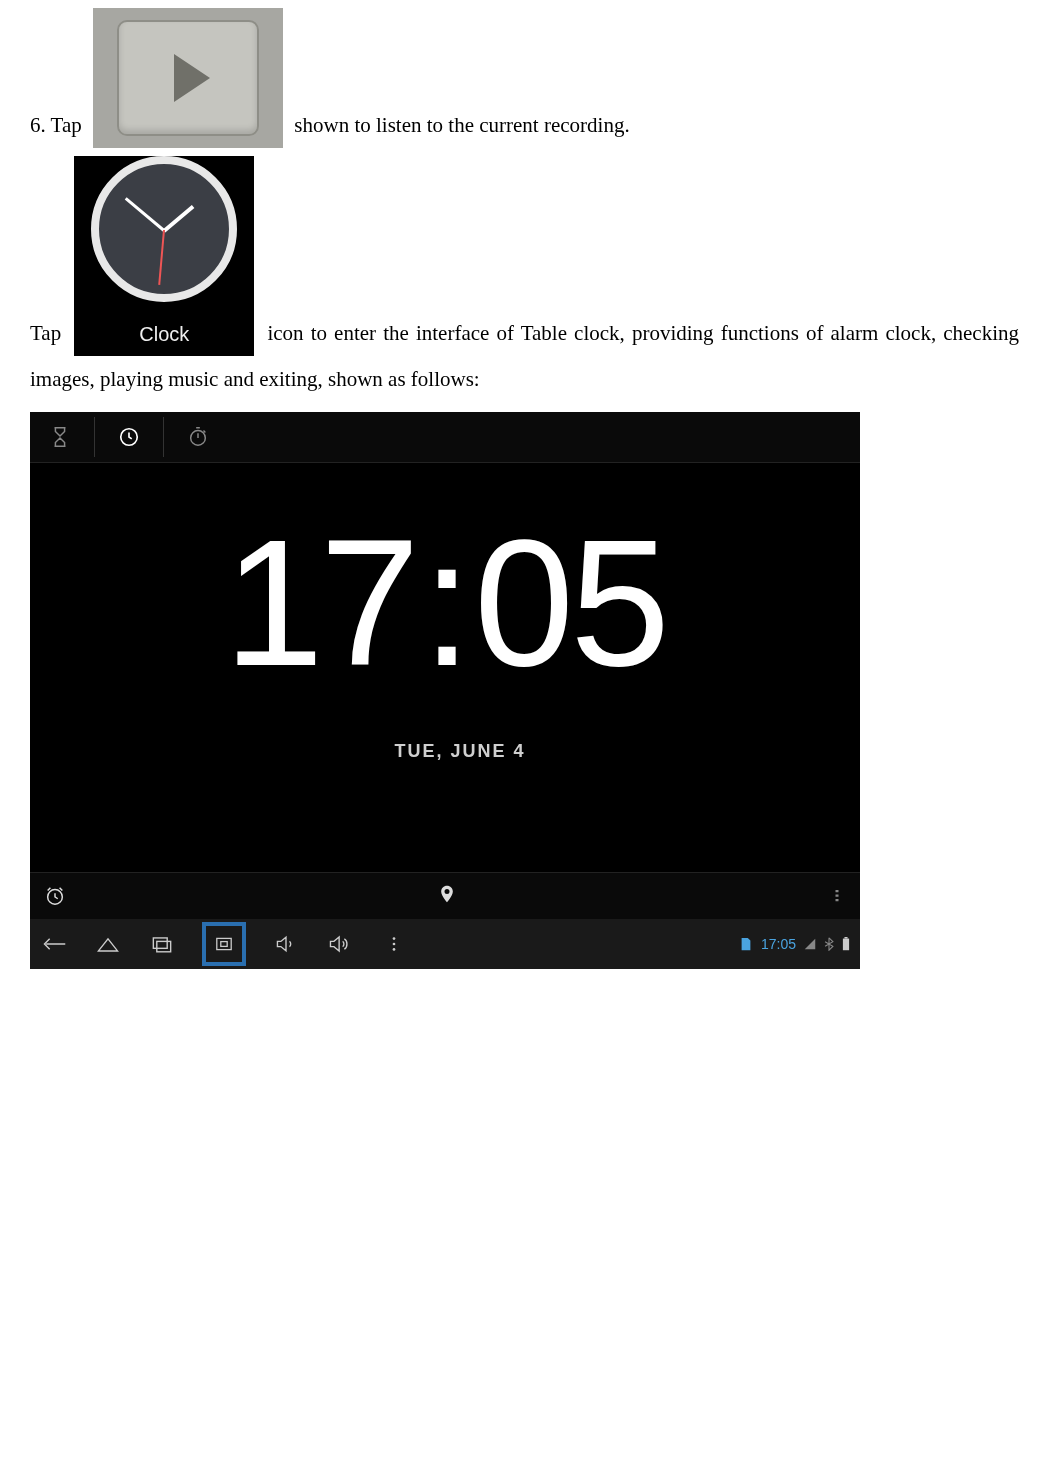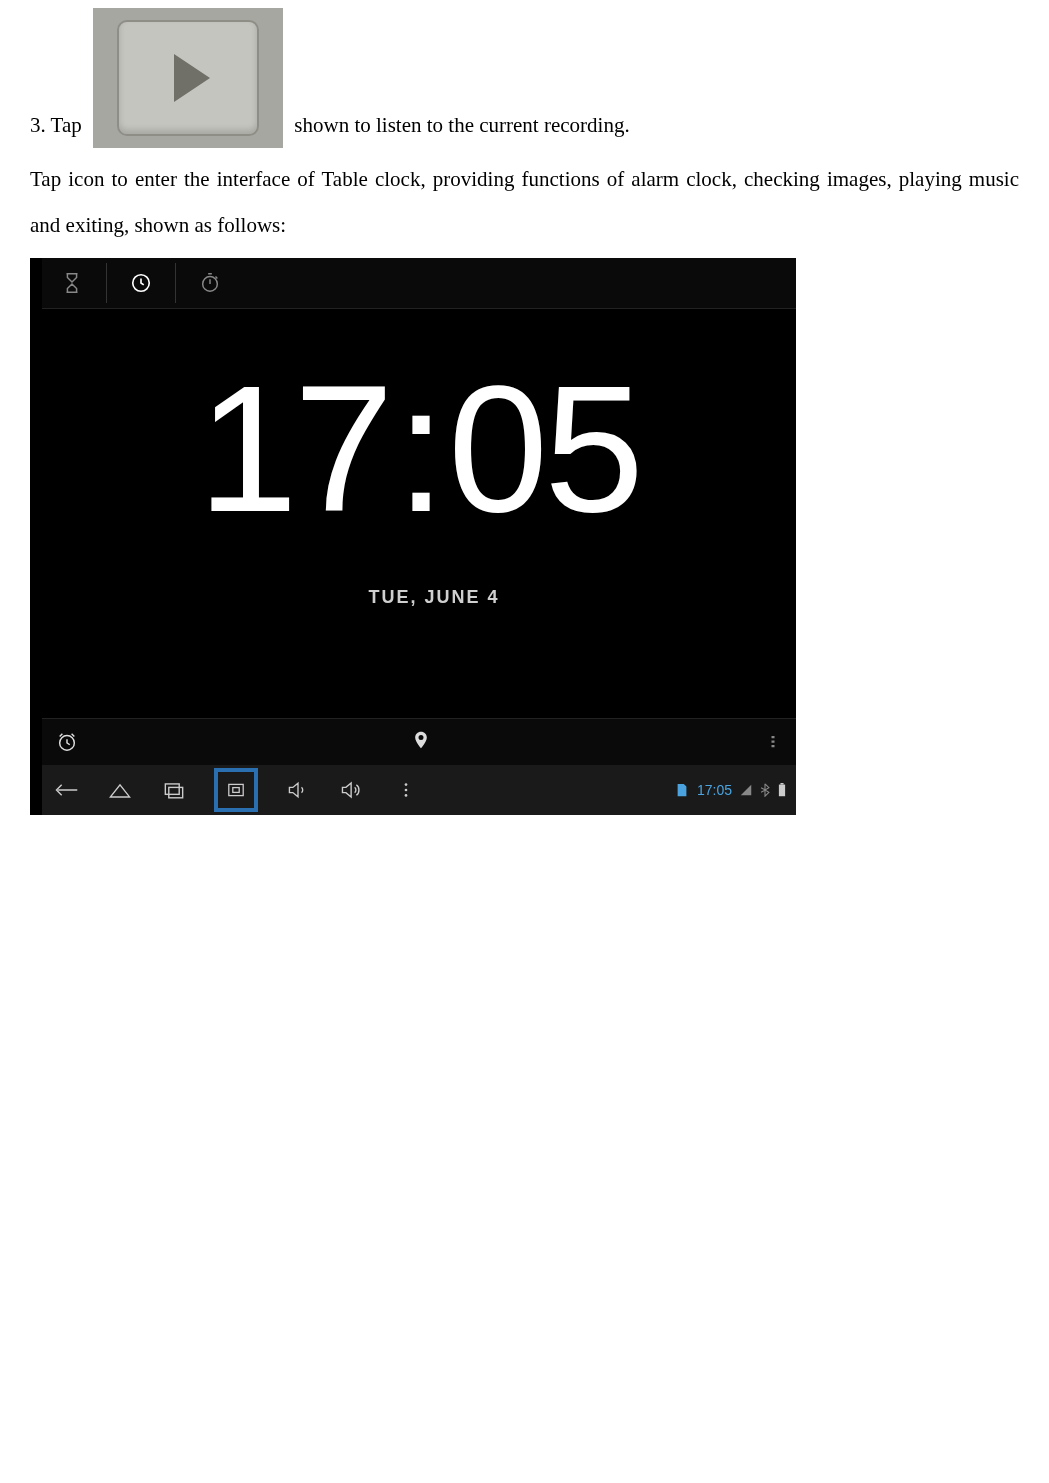--- a/index.html
+++ b/index.html
@@ -84,28 +84,27 @@
   .hand-h { width: 38px; height: 4px; transform: rotate(-40deg); }
   .hand-m { width: 50px; height: 3px; transform: rotate(-140deg); }
   .hand-s { width: 55px; height: 2px; background:#e55; transform: rotate(95deg); }
   .clock-label {
     color: #eee;
     font-family: Arial, sans-serif;
     font-size: 20px;
   }
   
   .clock-screenshot {
-    width: 754px;
+    width: 830px;
     background: #000;
     display: flex;
     flex-direction: column;
     font-family: Arial, Helvetica, sans-serif;
     color: #fff;
     margin-top: 10px;
-    padding-left: 12px;
   }
   .cs-topbar {
     display: flex;
     align-items: center;
     height: 50px;
     border-bottom: 1px solid #222;
     background: #0a0a0a;
     gap: 10px;
     padding: 0 10px;
   }
@@ -184,32 +183,40 @@
     font-size: 21px;
   }
   svg { display:block; }
 </style>
 </head>
 <body>
 
 <div class="page">
 
   <div class="para">
-    <span>3. Tap</span>
+    <span>6. Tap</span>
     <span class="inline-img play-icon-wrap">
       <span class="play-icon-inner">
         <span class="play-tri"></span>
       </span>
     </span>
     <span>shown to listen to the current recording.</span>
   </div>
 
 
   <div class="para">
     <span>Tap</span>
+    <span class="inline-img clock-icon-wrap">
+      <span class="clock-face">
+        <span class="clock-hand hand-h"></span>
+        <span class="clock-hand hand-m"></span>
+        <span class="clock-hand hand-s"></span>
+      </span>
+      <span class="clock-label">Clock</span>
+    </span>
     <span>icon to enter the interface of Table clock, providing functions of alarm clock, checking images, playing music and exiting, shown as follows:</span>
   </div>
 
   <div class="clock-screenshot">
 
     <div class="cs-topbar">
       <div class="cs-tab">
         <svg width="22" height="22" viewBox="0 0 24 24">
             <path fill="none" stroke="currentColor" stroke-width="1.6" d="M6 2h12M6 22h12M7 2v4l5 5 5-5V2M7 22v-4l5-5 5 5v4"></path>
           </svg>

